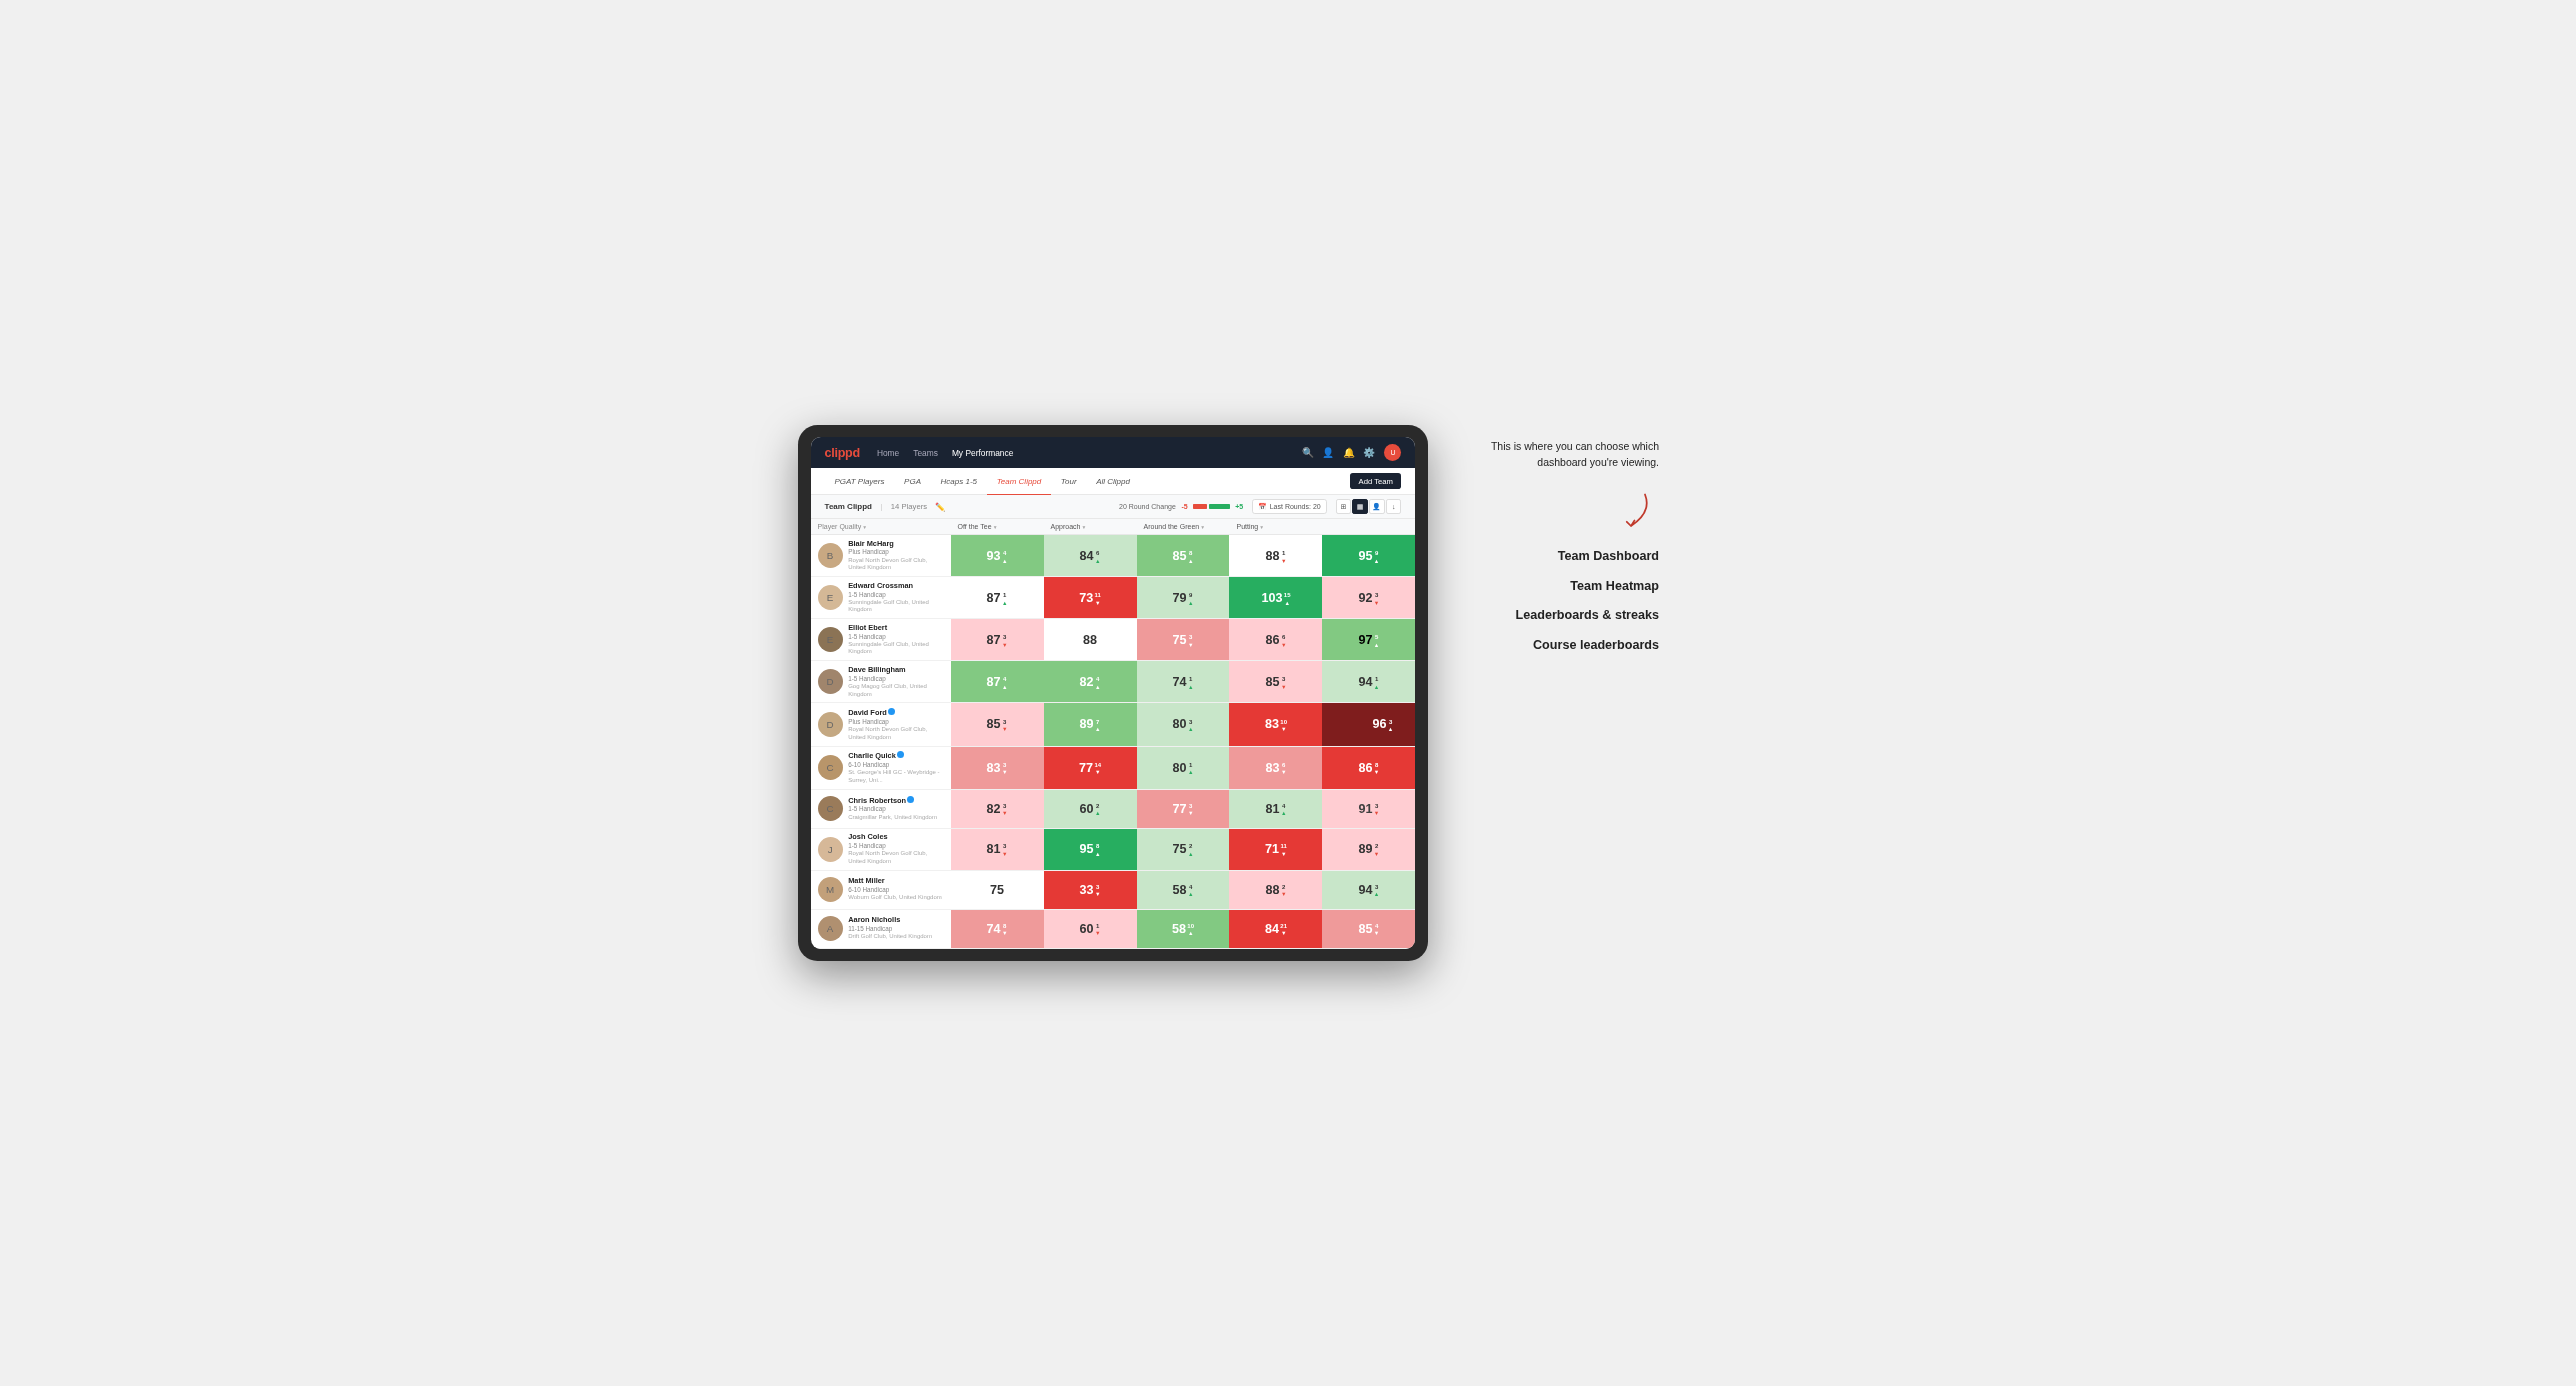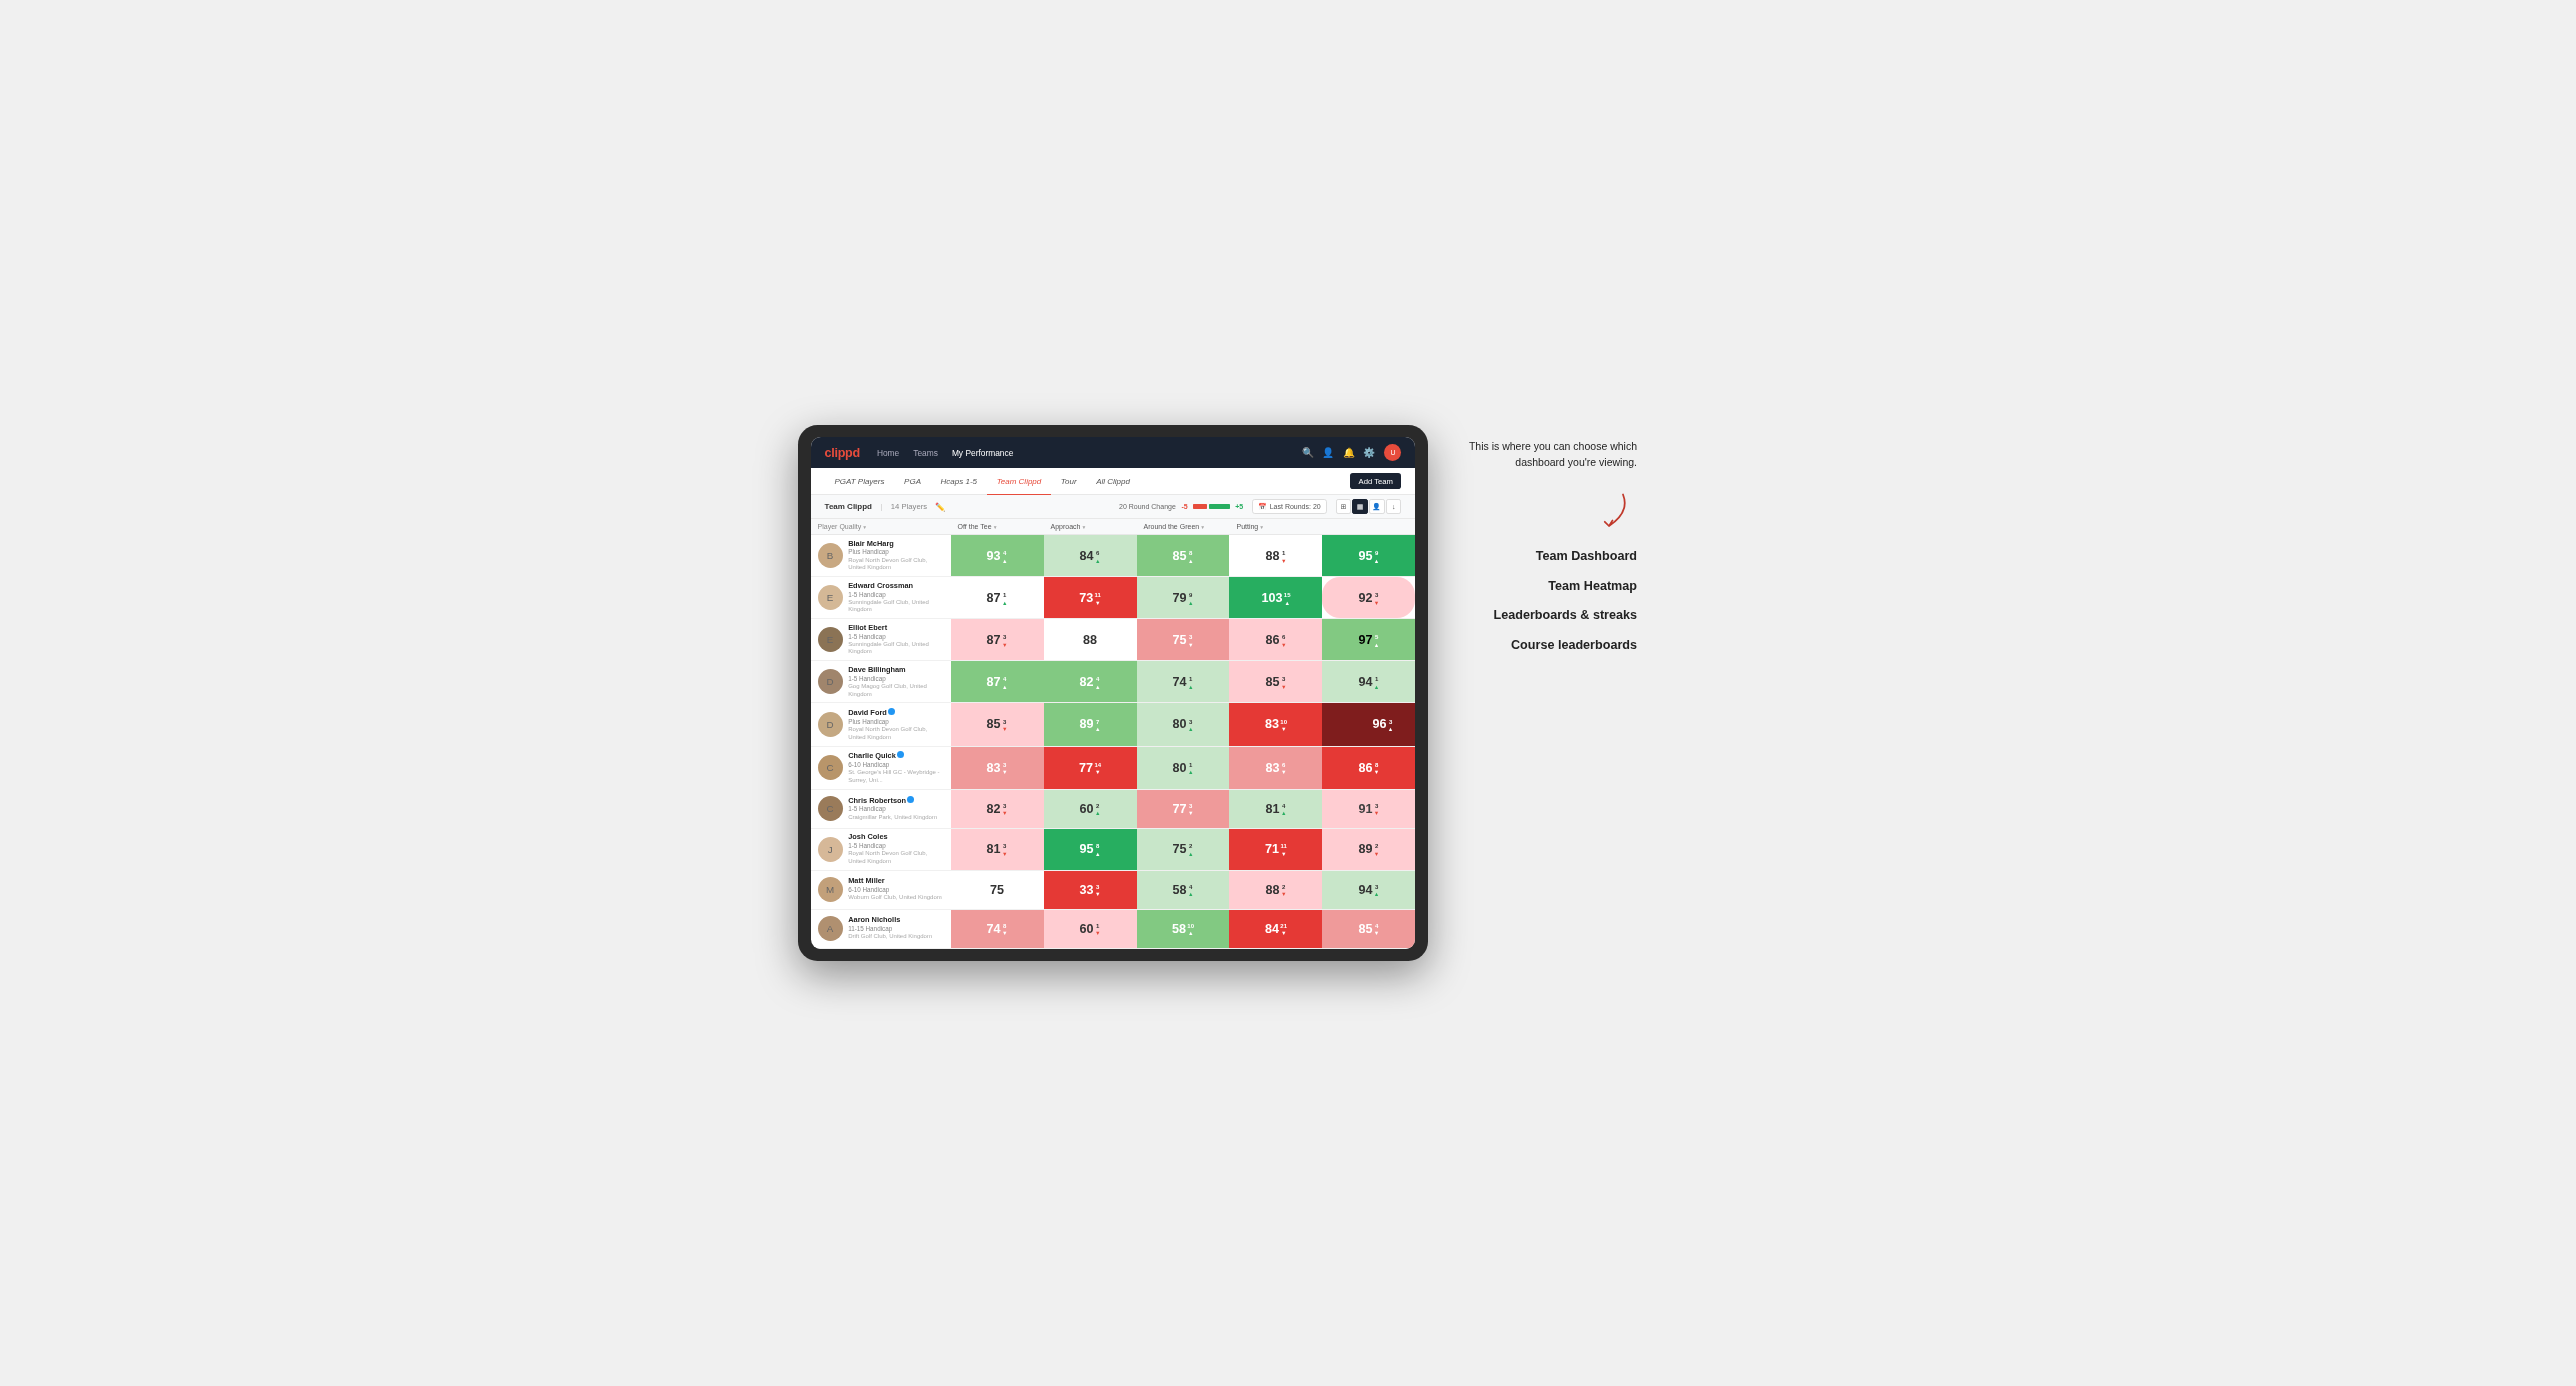--- a/index.html
+++ b/index.html
@@ -9,21 +9,21 @@
       min-height: 100vh;
       display: flex;
       align-items: center;
       justify-content: center;
       padding: 28px;
     }
 
     .page-wrapper {
       display: flex;
       align-items: flex-start;
-      gap: 20px;
+      gap: 42px;
       width: 100%;
       max-width: 980px;
     }
 
     
     .tablet-frame {
       background: #2a2a2a;
       border-radius: 19.6px;
       padding: 12.6px;
       box-shadow: 0 14px 42px rgba(0,0,0,0.4);
@@ -559,21 +559,21 @@
               <div class="stat-cell">
                 <div class="stat-box" style="background: rgb(39, 174, 96);">
                   <span class="stat-value" style="color: rgb(255, 255, 255);">103</span>
                   <div class="stat-change">
                     <span class="num" style="color: rgb(255, 255, 255); font-size: 6px;">15</span>
                     <span style="font-size: 5.6px; color: rgb(255, 255, 255);">▲</span>
                   </div>
                 </div>
               </div>
               <div class="stat-cell">
-                <div class="stat-box" style="background: rgb(255, 205, 210); border-radius: 18px;">
+                <div class="stat-box" style="background: rgb(255, 205, 210);">
                   <span class="stat-value" style="color: rgb(51, 51, 51);">92</span>
                   <div class="stat-change">
                     <span class="num" style="color: rgb(51, 51, 51); font-size: 6px;">3</span>
                     <span style="font-size: 5.6px; color: rgb(231, 76, 60);">▼</span>
                   </div>
                 </div>
               </div>
             </div>
             <div class="table-row">
               <div class="player-cell">

